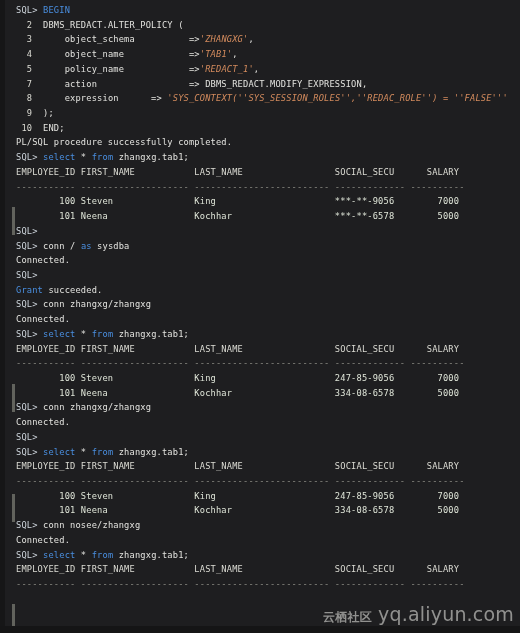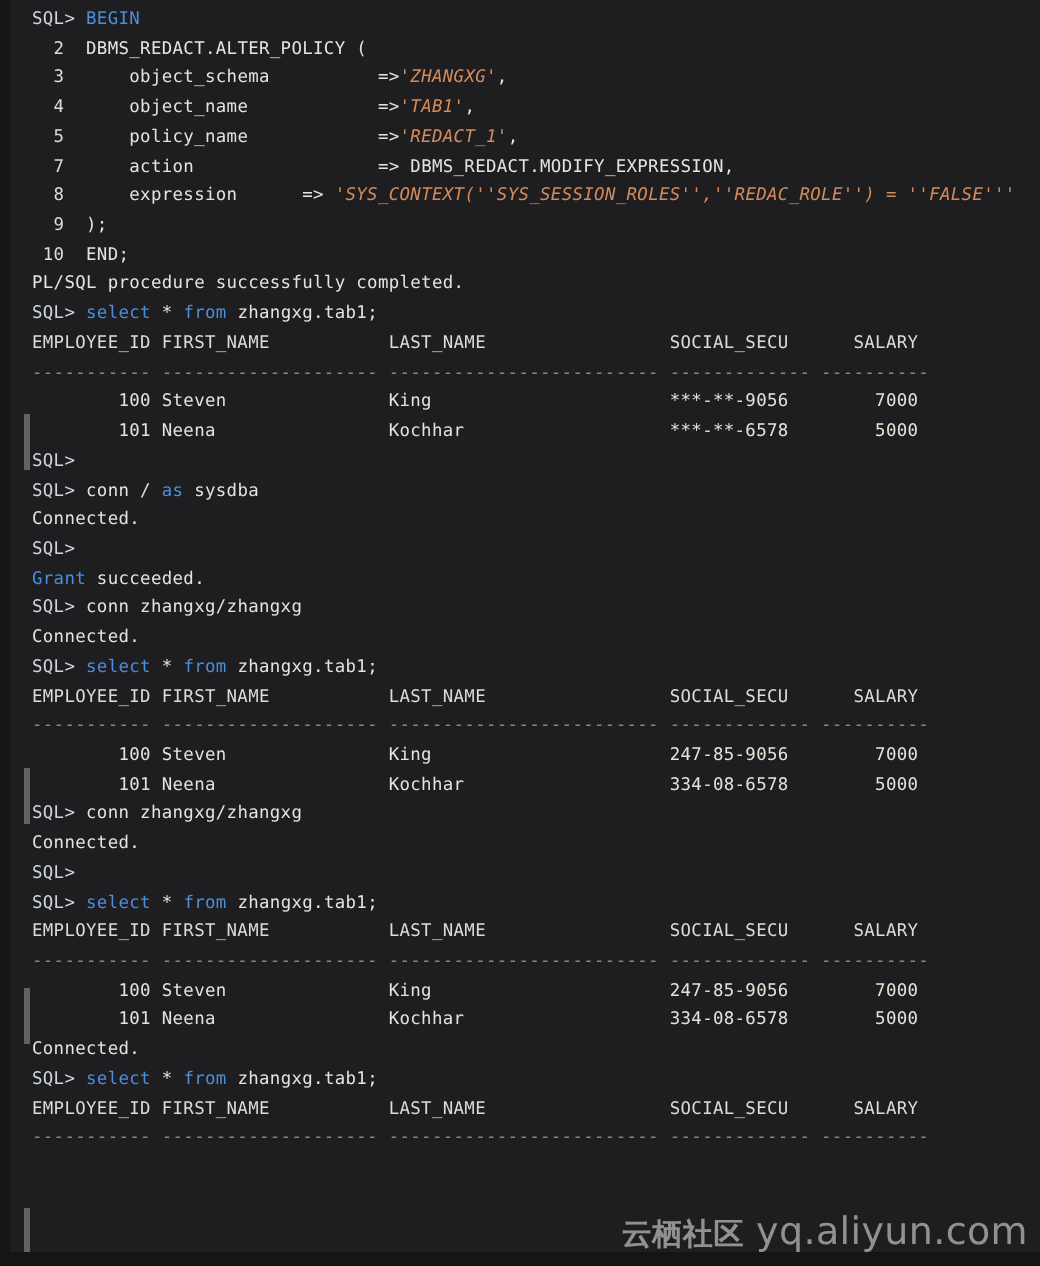--- a/index.html
+++ b/index.html
@@ -63,21 +63,21 @@
     right: 6px;
     bottom: 8px;
     display: flex;
     align-items: baseline;
     gap: 6px;
     opacity: 0.62;
     pointer-events: none;
   }
   #watermark .wm-cn {
     font-family: "DejaVu Sans", sans-serif;
-    font-size: 15px;
+    font-size: 12px;
     font-weight: 700;
     color: #d8d8d4;
     letter-spacing: 0.02em;
   }
   #watermark .wm-url {
     font-family: "DejaVu Sans", sans-serif;
     font-size: 19px;
     color: #d8d8d4;
     letter-spacing: 0.01em;
   }
@@ -124,20 +124,21 @@
       <div class="line"><span class="data">        100 Steven               King                      247-85-9056        7000</span></div>
       <div class="line"><span class="data">        101 Neena                Kochhar                   334-08-6578        5000</span></div>
       <div class="line"><span class="prompt">SQL&gt; </span><span class="plain">conn zhangxg/zhangxg</span></div>
       <div class="line"><span class="plain">Connected.</span></div>
       <div class="line"><span class="prompt">SQL&gt;</span></div>
       <div class="line"><span class="prompt">SQL&gt; </span><span class="kw">select</span><span class="plain"> * </span><span class="kw">from</span><span class="plain"> zhangxg.tab1;</span></div>
       <div class="line"><span class="hdr">EMPLOYEE_ID FIRST_NAME           LAST_NAME                 SOCIAL_SECU      SALARY</span></div>
       <div class="line"><span class="sep">----------- -------------------- ------------------------- ------------- ----------</span></div>
       <div class="line"><span class="data">        100 Steven               King                      247-85-9056        7000</span></div>
       <div class="line"><span class="data">        101 Neena                Kochhar                   334-08-6578        5000</span></div>
+      <div class="line"><span class="prompt">SQL&gt; </span><span class="plain">conn nosee/zhangxg</span></div>
       <div class="line"><span class="plain">Connected.</span></div>
       <div class="line"><span class="prompt">SQL&gt; </span><span class="kw">select</span><span class="plain"> * </span><span class="kw">from</span><span class="plain"> zhangxg.tab1;</span></div>
       <div class="line"><span class="hdr">EMPLOYEE_ID FIRST_NAME           LAST_NAME                 SOCIAL_SECU      SALARY</span></div>
       <div class="line"><span class="sep">----------- -------------------- ------------------------- ------------- ----------</span></div>
     </div>
 
   <div id="bars-layer">
       <div class="cursorbar" style="top: 207px; height: 28px;"></div>
       <div class="cursorbar" style="top: 384px; height: 28px;"></div>
       <div class="cursorbar" style="top: 494px; height: 28px;"></div>

